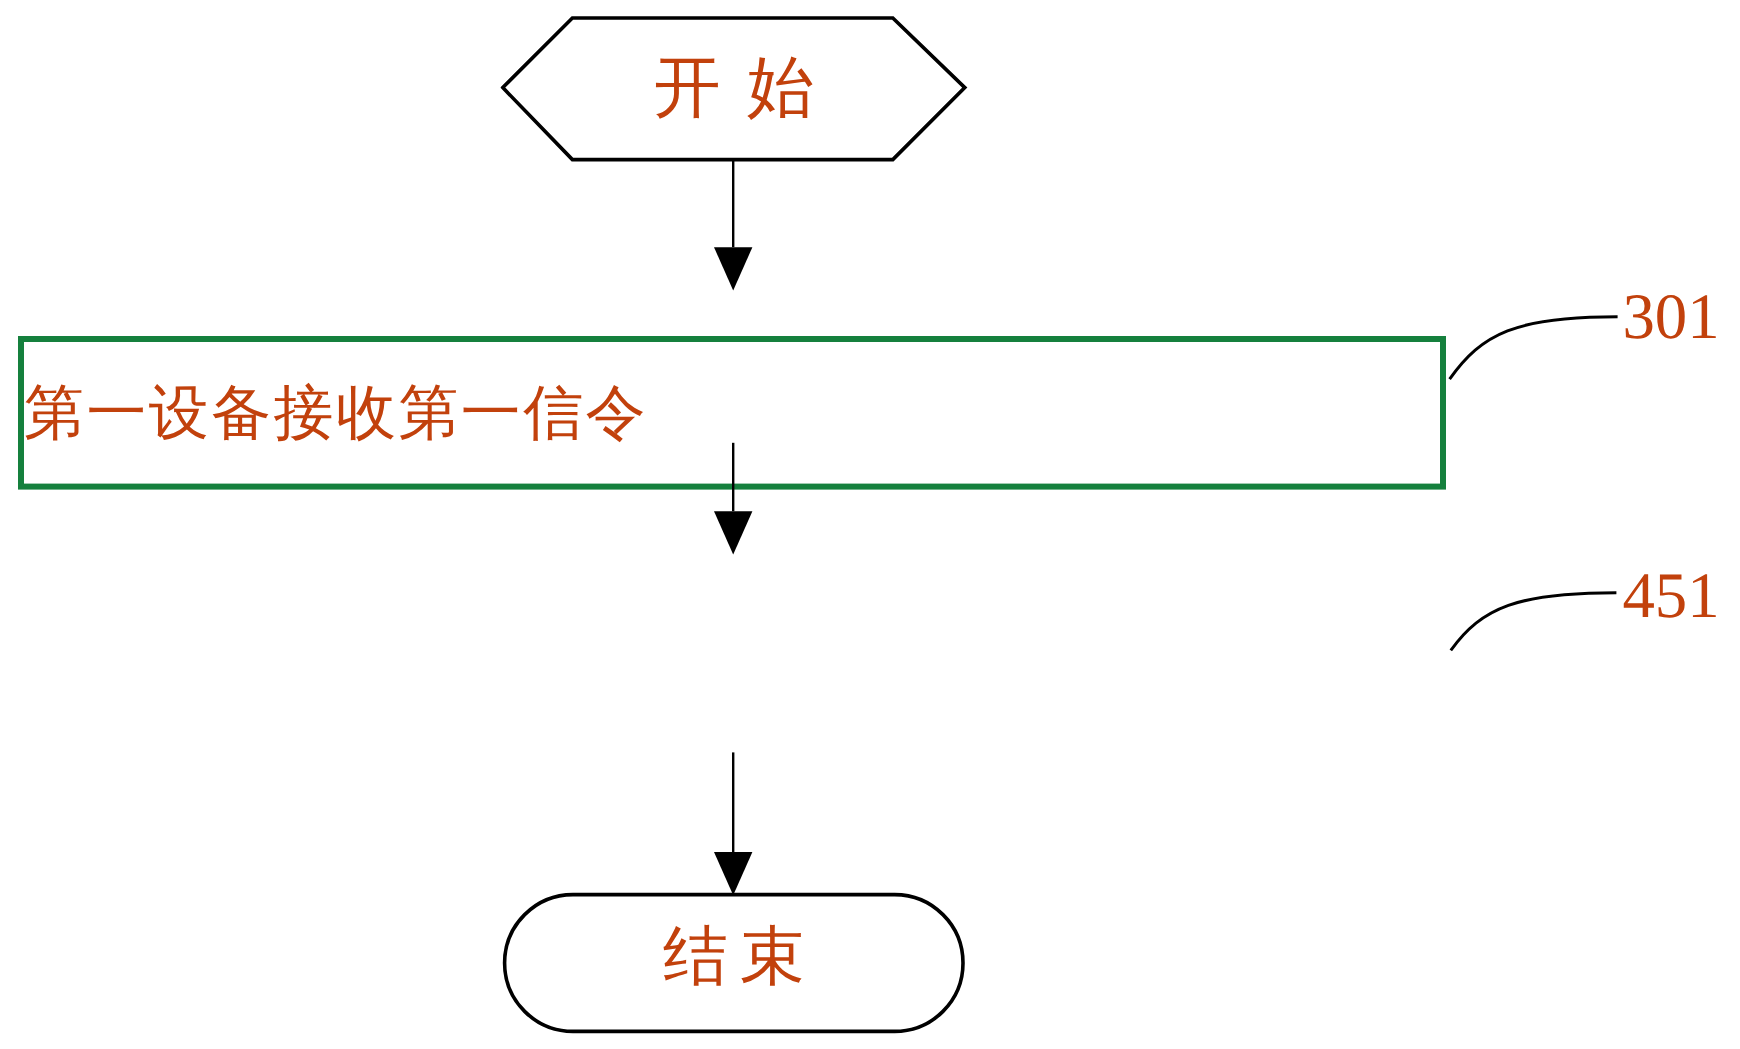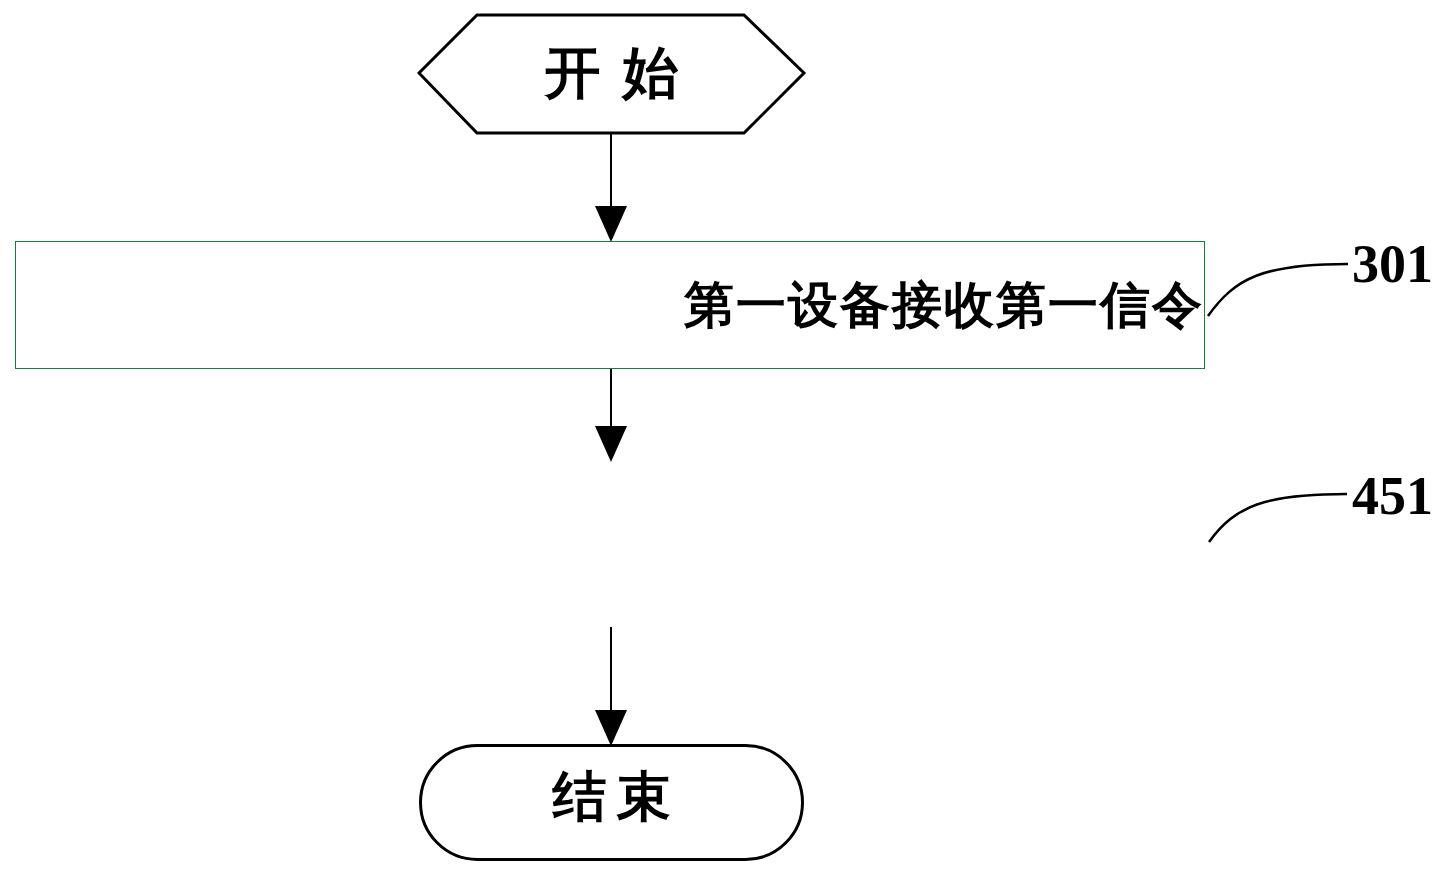--- a/index.html
+++ b/index.html
@@ -7,22 +7,21 @@
     padding: 0;
     background: #ffffff;
   }
   .canvas {
     position: relative;
     width: 1450px;
     height: 874px;
     background: #ffffff;
     overflow: hidden;
     font-family: "Liberation Serif", serif;
-    color: #000000;
-    font-weight: bold;
+    color: #c2410c;
   }
   .canvas * { box-sizing: border-box; }
 
   svg.shape-svg, svg.leader-svg {
     position: absolute;
     display: block;
   }
   svg .outline {
     fill: #ffffff;
     stroke: #000000;
@@ -45,25 +44,26 @@
     white-space: nowrap;
   }
   .terminator-label.end {
     font-size: 54px;
     letter-spacing: 10px;
     padding-left: 10px;
   }
 
   .process-box {
     position: absolute;
-    border: 1px solid #15803d;
+    border: 5px solid #15803d;
     background: #ffffff;
     display: flex;
     align-items: center;
-    justify-content: flex-end;
+    justify-content: flex-start;
+    margin-top: 39px;
   }
   .process-box .step-text {
     font-size: 50px;
     letter-spacing: 2px;
     white-space: nowrap;
   }
 
   .stadium {
     position: absolute;
     border: 3px solid #000000;

